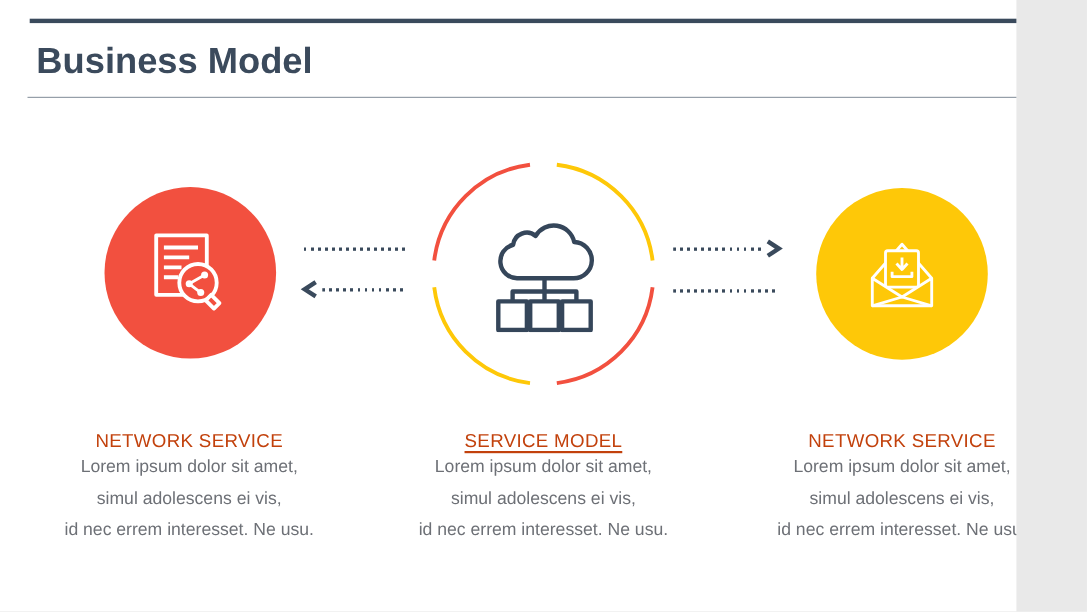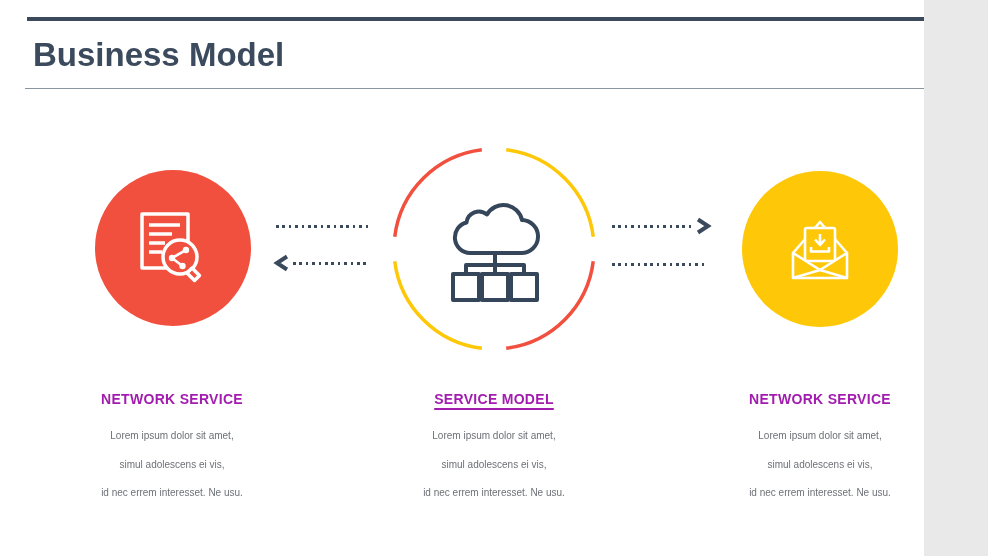--- a/index.html
+++ b/index.html
@@ -20,25 +20,25 @@
   .icon-abs{position:absolute;}
 
   .dotline{
     position:absolute;height:3px;
     background:repeating-linear-gradient(to right,#3a4a5c 0 2.6px,transparent 2.6px 6.4px);
   }
   .chev{position:absolute;}
 
   .col-text{position:absolute;width:244px;text-align:center;}
   .col-heading{
-    font-size:14px;font-weight:700;color:#a21caf;letter-spacing:0.3px;
+    font-size:17px;font-weight:400;color:#c2410c;letter-spacing:0.3px;
   }
   .col-heading.underlined{text-decoration:underline;text-underline-offset:4px;text-decoration-thickness:2px;}
   .col-body{
-    margin-top:15px;font-size:10px;line-height:28.5px;color:#6d7076;white-space:pre-line;
+    font-size:16px;line-height:28.5px;color:#6d7076;white-space:pre-line;
   }
 </style>
 </head>
 <body>
 
 <div class="slide">
 
   <div class="top-bar"></div>
   <div class="title">Business Model</div>
   <div class="title-divider"></div>

